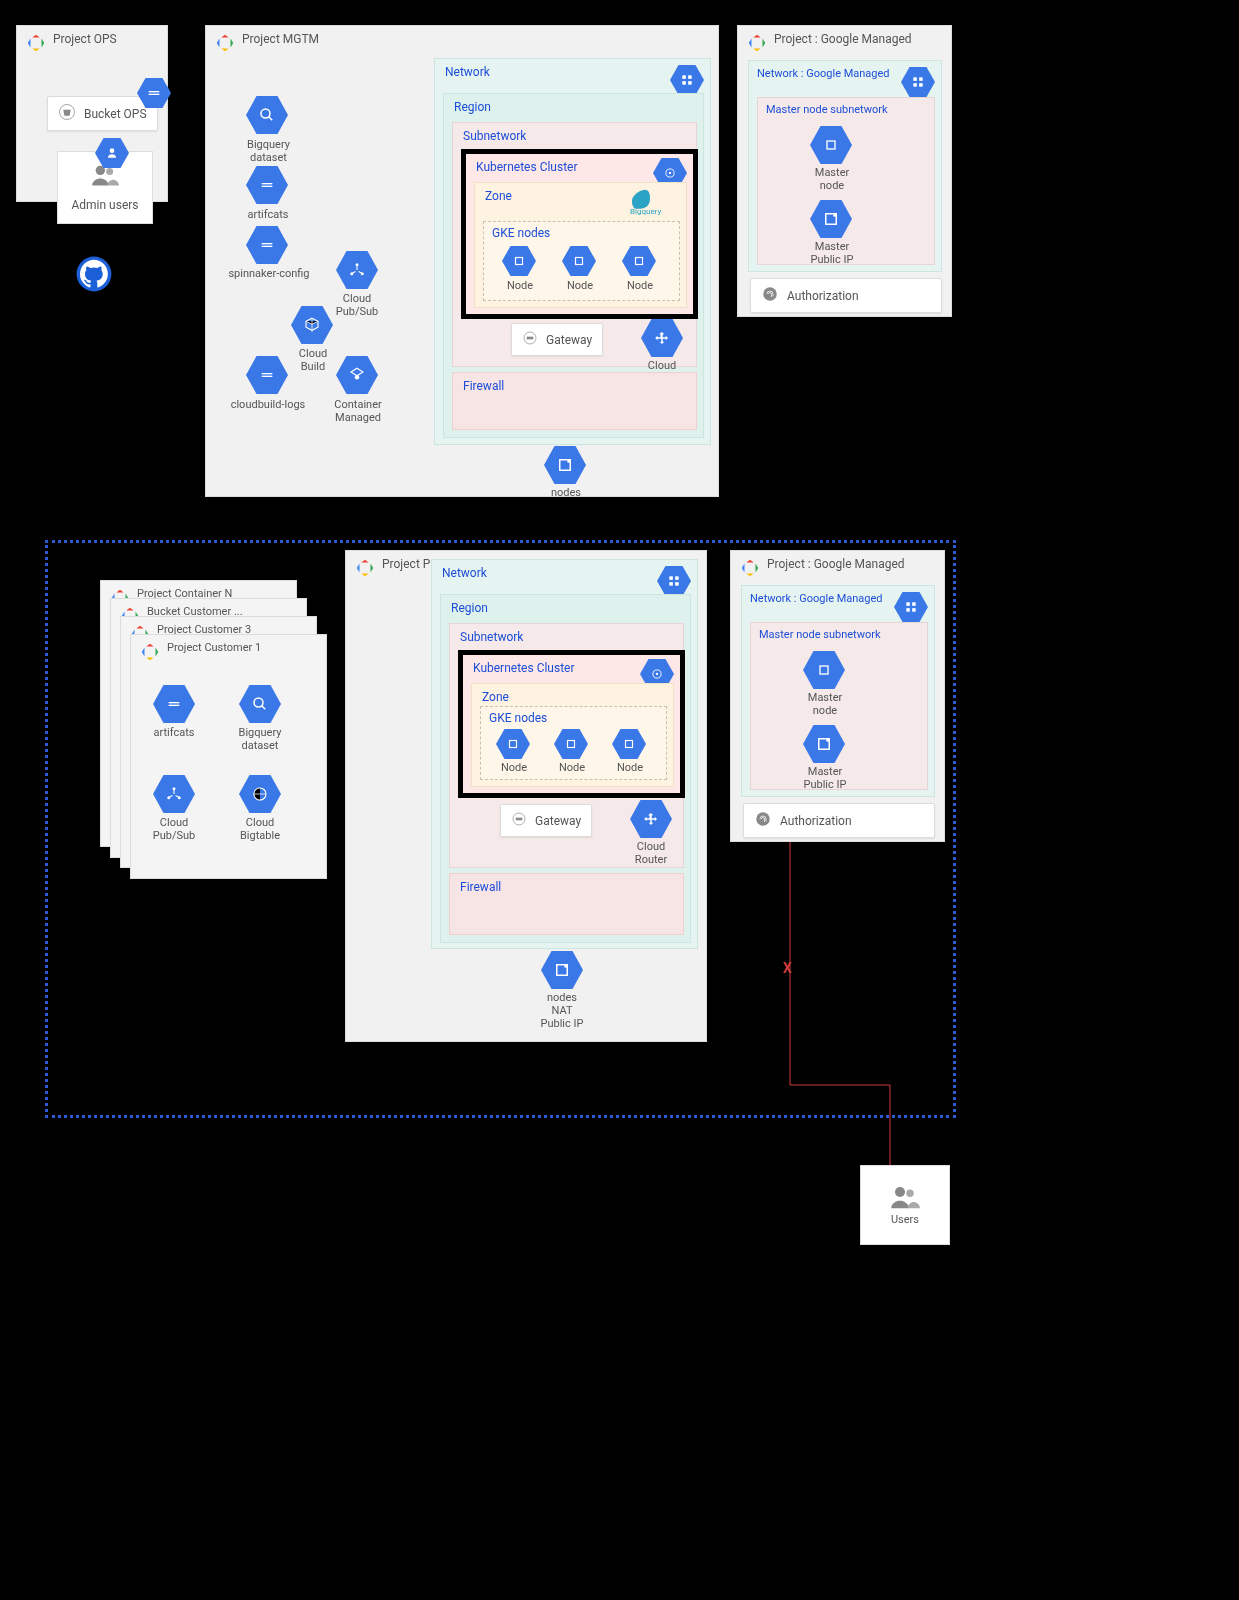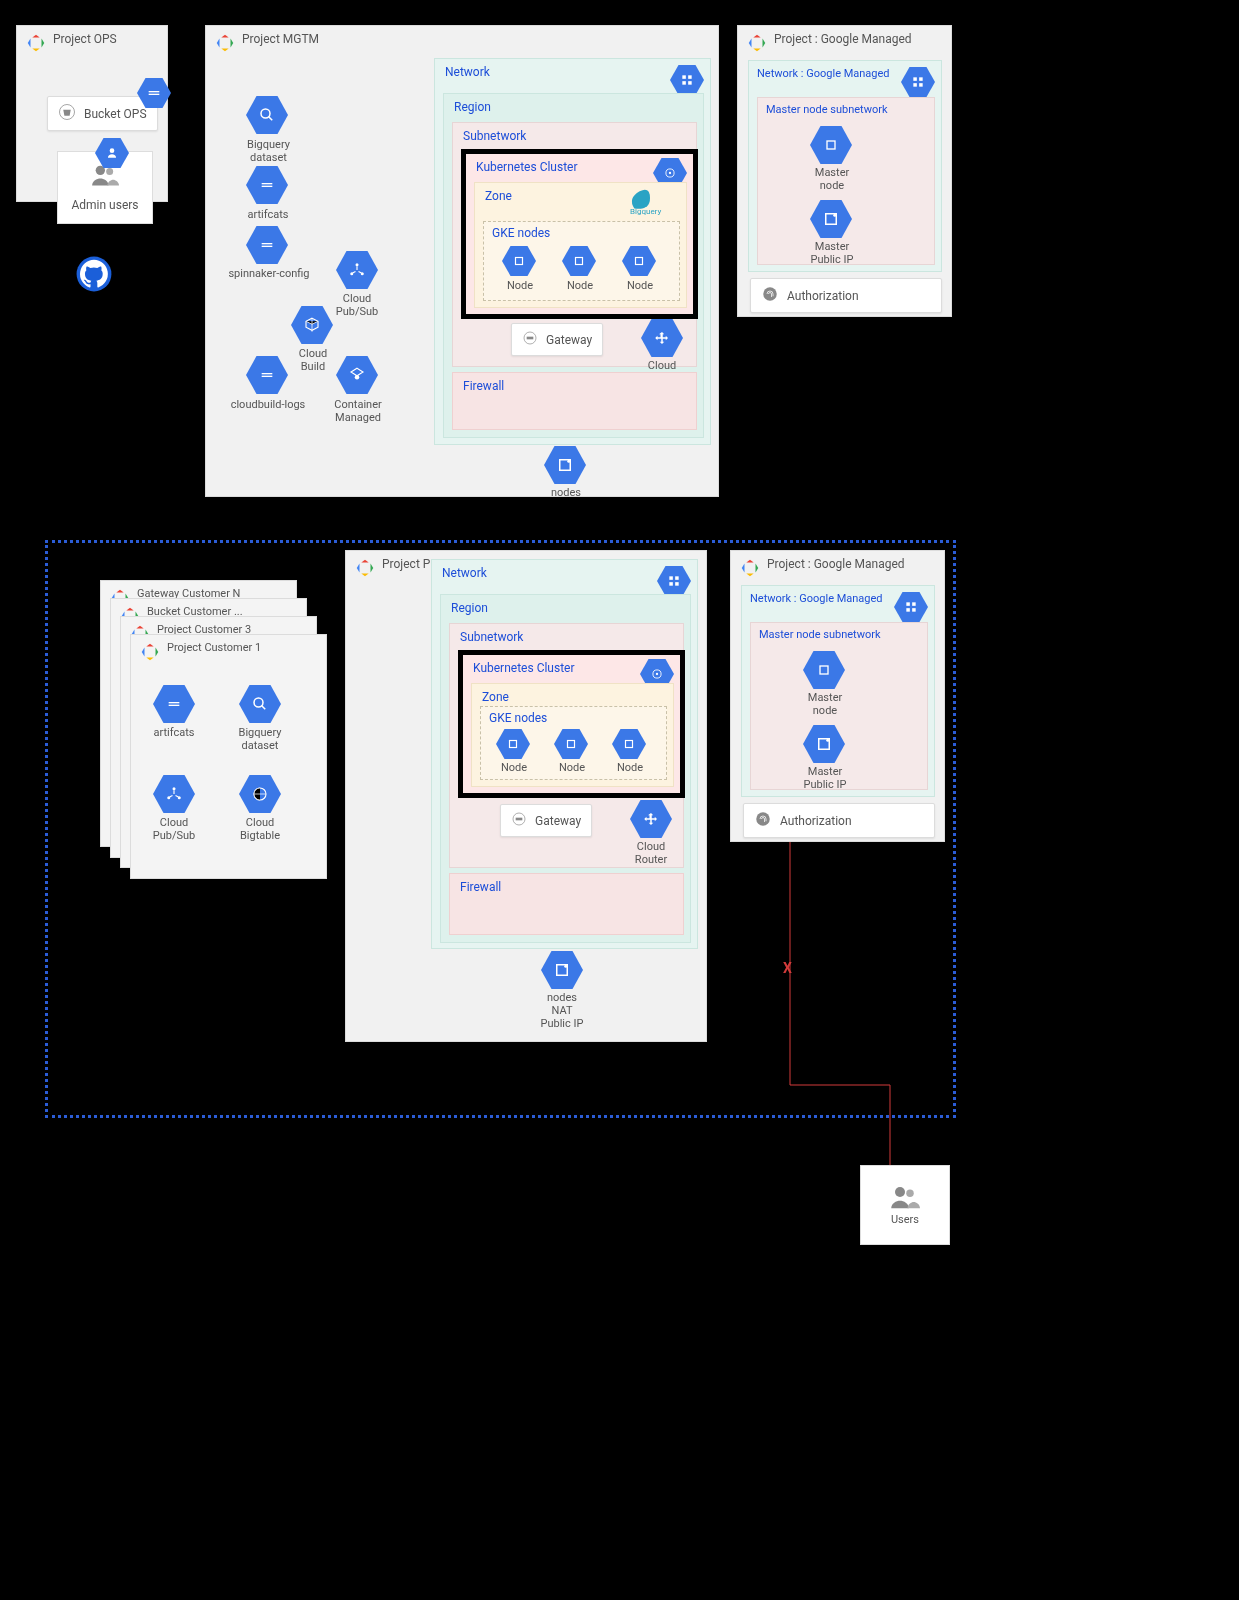--- a/index.html
+++ b/index.html
@@ -324,21 +324,21 @@
 <div class="dotted-box" style="left:45px;top:540px;width:905px;height:572px"></div>
 
 <div class="customer-stack">
   <div class="panel" style="left:100px;top:580px;width:195px;height:265px">
         <span class="gcp-logo"><svg viewBox="0 0 24 24">
             <path fill="#ea4335" d="M12 3l4 3H8z"></path>
             <path fill="#4285f4" d="M6 7l-3 5 3 5z"></path>
             <path fill="#34a853" d="M18 7l3 5-3 5z"></path>
             <path fill="#fbbc04" d="M8 18h8l-4 3z"></path>
           </svg></span>
-        <span class="panel-title" style="font-size:11px">Gateway Customer N</span>
+        <span class="panel-title" style="font-size:11px">Project Container N</span>
       </div>
   <div class="panel" style="left:110px;top:598px;width:195px;height:258px">
         <span class="gcp-logo"><svg viewBox="0 0 24 24">
             <path fill="#ea4335" d="M12 3l4 3H8z"></path>
             <path fill="#4285f4" d="M6 7l-3 5 3 5z"></path>
             <path fill="#34a853" d="M18 7l3 5-3 5z"></path>
             <path fill="#fbbc04" d="M8 18h8l-4 3z"></path>
           </svg></span>
         <span class="panel-title" style="font-size:11px">Bucket Customer ...</span>
       </div>

